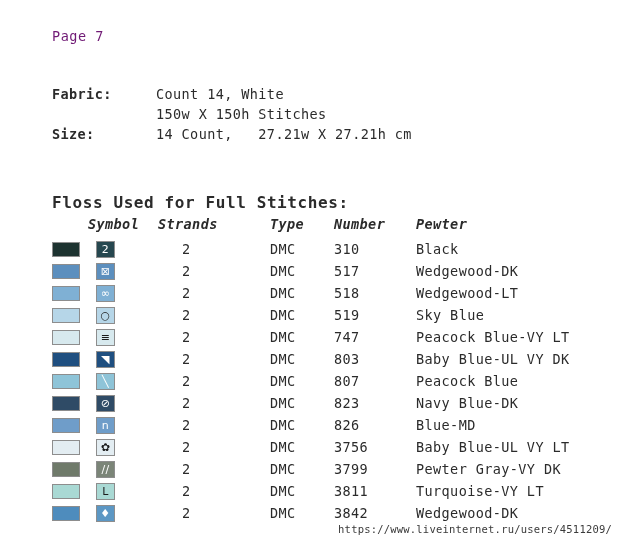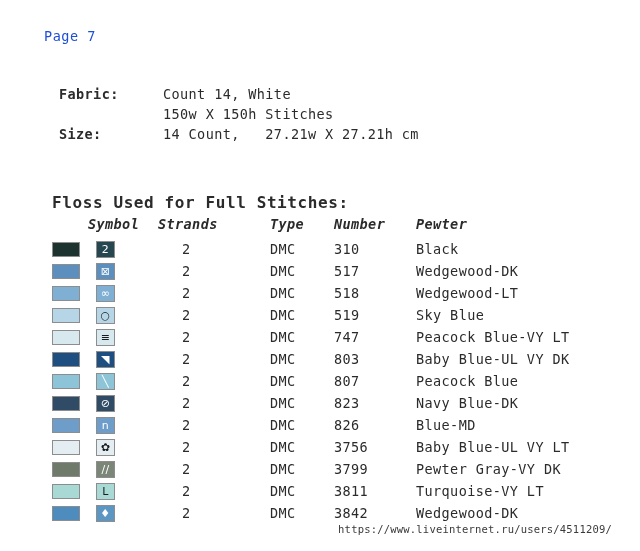--- a/index.html
+++ b/index.html
@@ -17,39 +17,38 @@
   }
   .page {
     position: absolute;
     left: 0; top: 0;
     width: 640px;
     height: 551px;
     box-sizing: border-box;
   }
   .page-label {
     position: absolute;
-    left: 44px;
+    left: 52px;
     top: 28px;
     font-size: 13.5px;
     letter-spacing: 0.5px;
-    color: #1d4ed8;
+    color: #701a75;
   }
 
   
   .info {
     position: absolute;
     left: 52px;
     top: 84px;
     font-size: 13.5px;
     line-height: 20px;
   }
   .info-row {
     display: flex;
     align-items: flex-start;
-    margin-left: 7px;
   }
   .info-key {
     width: 104px;
     flex: 0 0 104px;
     font-weight: bold;
     letter-spacing: 0.4px;
   }
   .info-val {
     white-space: pre;
     letter-spacing: 0.4px;

